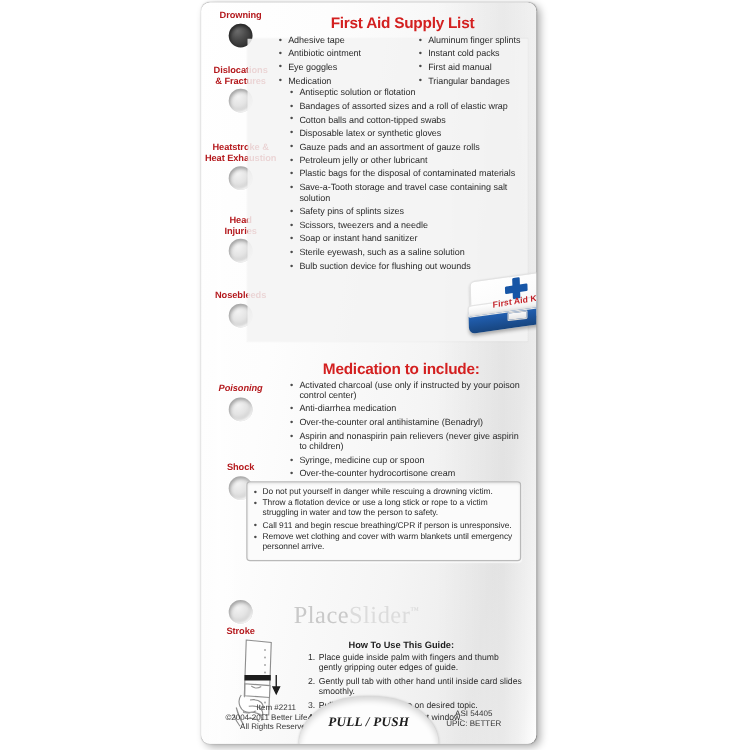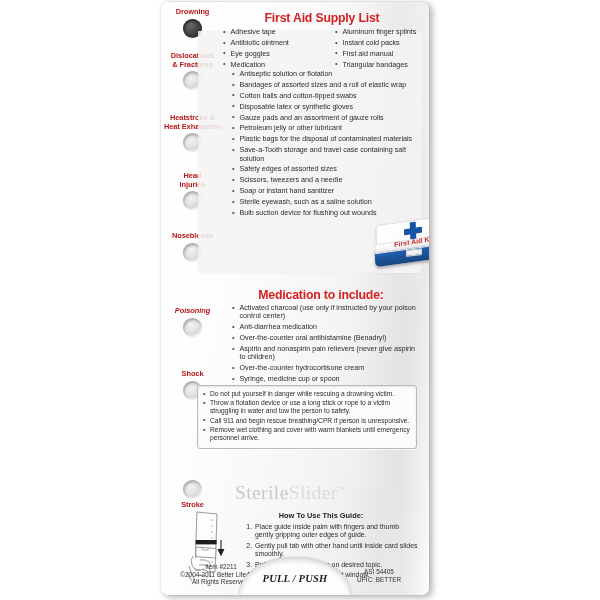--- a/index.html
+++ b/index.html
@@ -412,21 +412,21 @@
         </ul>
       <ul class="blist col-full" id="list-supply-full">
           <li>Antiseptic solution or flotation</li>
           <li>Bandages of assorted sizes and a roll of elastic wrap</li>
           <li>Cotton balls and cotton-tipped swabs</li>
           <li>Disposable latex or synthetic gloves</li>
           <li>Gauze pads and an assortment of gauze rolls</li>
           <li>Petroleum jelly or other lubricant</li>
           <li>Plastic bags for the disposal of contaminated materials</li>
           <li>Save-a-Tooth storage and travel case containing salt solution</li>
-          <li>Safety edges of assorted sizes</li>
+          <li>Safety pins of splints sizes</li>
           <li>Scissors, tweezers and a needle</li>
           <li>Soap or instant hand sanitizer</li>
           <li>Sterile eyewash, such as a saline solution</li>
           <li>Bulb suction device for flushing out wounds</li>
         </ul>
 
       <div class="kit">
         <div class="kit-lid"></div>
         <div class="kit-base"></div>
         <div class="kit-rim"></div>
@@ -435,38 +435,38 @@
         <div class="kit-text">First Aid Kit</div>
       </div>
 
       <div class="section-title t-meds">Medication to include:</div>
 
       <ul class="blist col-meds" id="list-meds">
           <li>Activated charcoal (use only if instructed by your poison control center)</li>
           <li>Anti-diarrhea medication</li>
           <li>Over-the-counter oral antihistamine (Benadryl)</li>
           <li>Aspirin and nonaspirin pain relievers (never give aspirin to children)</li>
+          <li>Syringe, medicine cup or spoon</li>
           <li>Over-the-counter hydrocortisone cream</li>
-          <li>Syringe, medicine cup or spoon</li>
           <li>Personal medications</li>
           <li>Calamine lotion &amp; EpiPen</li>
         </ul>
     </div>
 
     <div class="tips-box">
       <ul class="blist" id="list-tips">
           <li>Do not put yourself in danger while rescuing a drowning victim.</li>
           <li>Throw a flotation device or use a long stick or rope to a victim struggling in water and tow the person to safety.</li>
           <li>Call 911 and begin rescue breathing/CPR if person is unresponsive.</li>
           <li>Remove wet clothing and cover with warm blankets until emergency personnel arrive.</li>
         </ul>
     </div>
 
     <div class="brand">
-      <span class="b1">Sterile</span><span class="b2">Slider</span><span class="tm">™</span>
+      <span class="b1">Place</span><span class="b2">Slider</span><span class="tm">™</span>
     </div>
 
     <div class="howto-title">How To Use This Guide:</div>
     <ol class="howto" id="list-howto">
         <li>Place guide inside palm with fingers and thumb gently gripping outer edges of guide.</li>
         <li>Gently pull tab with other hand until inside card slides smoothly.</li>
         <li>Pull tab until dot lines up on desired topic.</li>
         <li>View reference tips in cut out window.</li>
       </ol>
 

